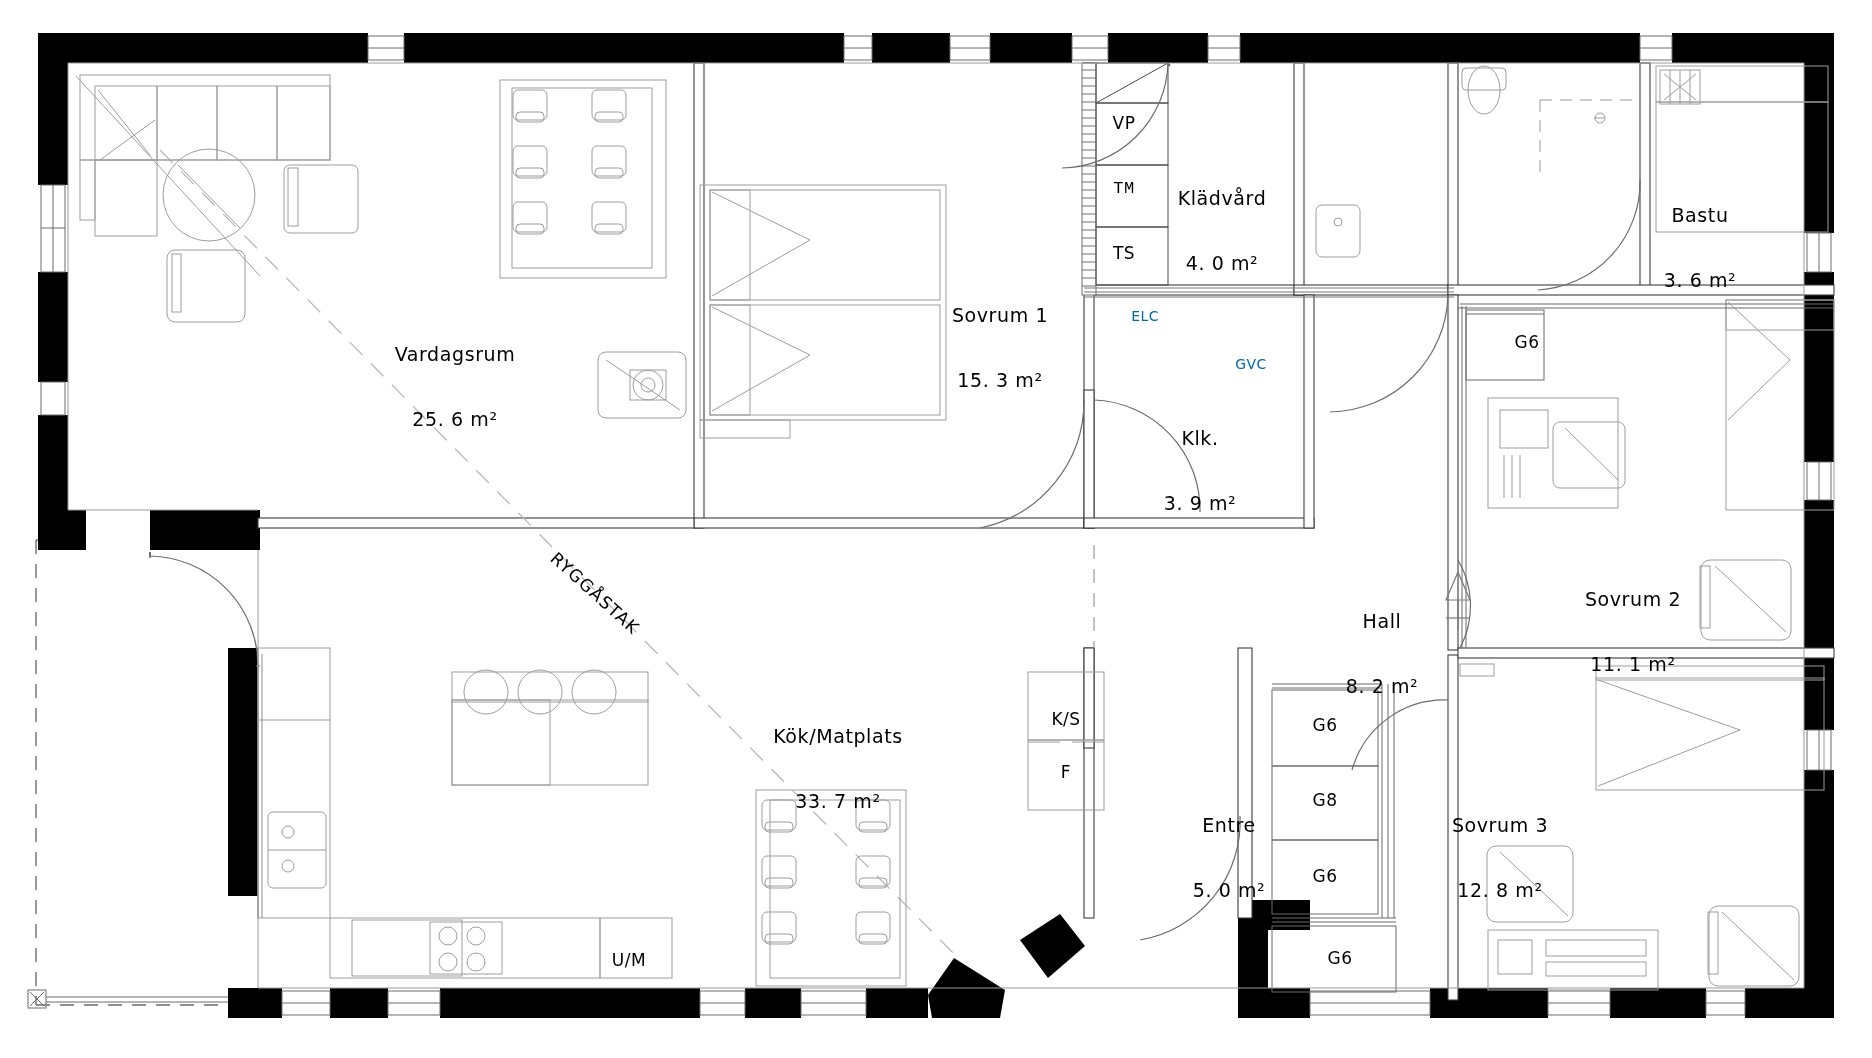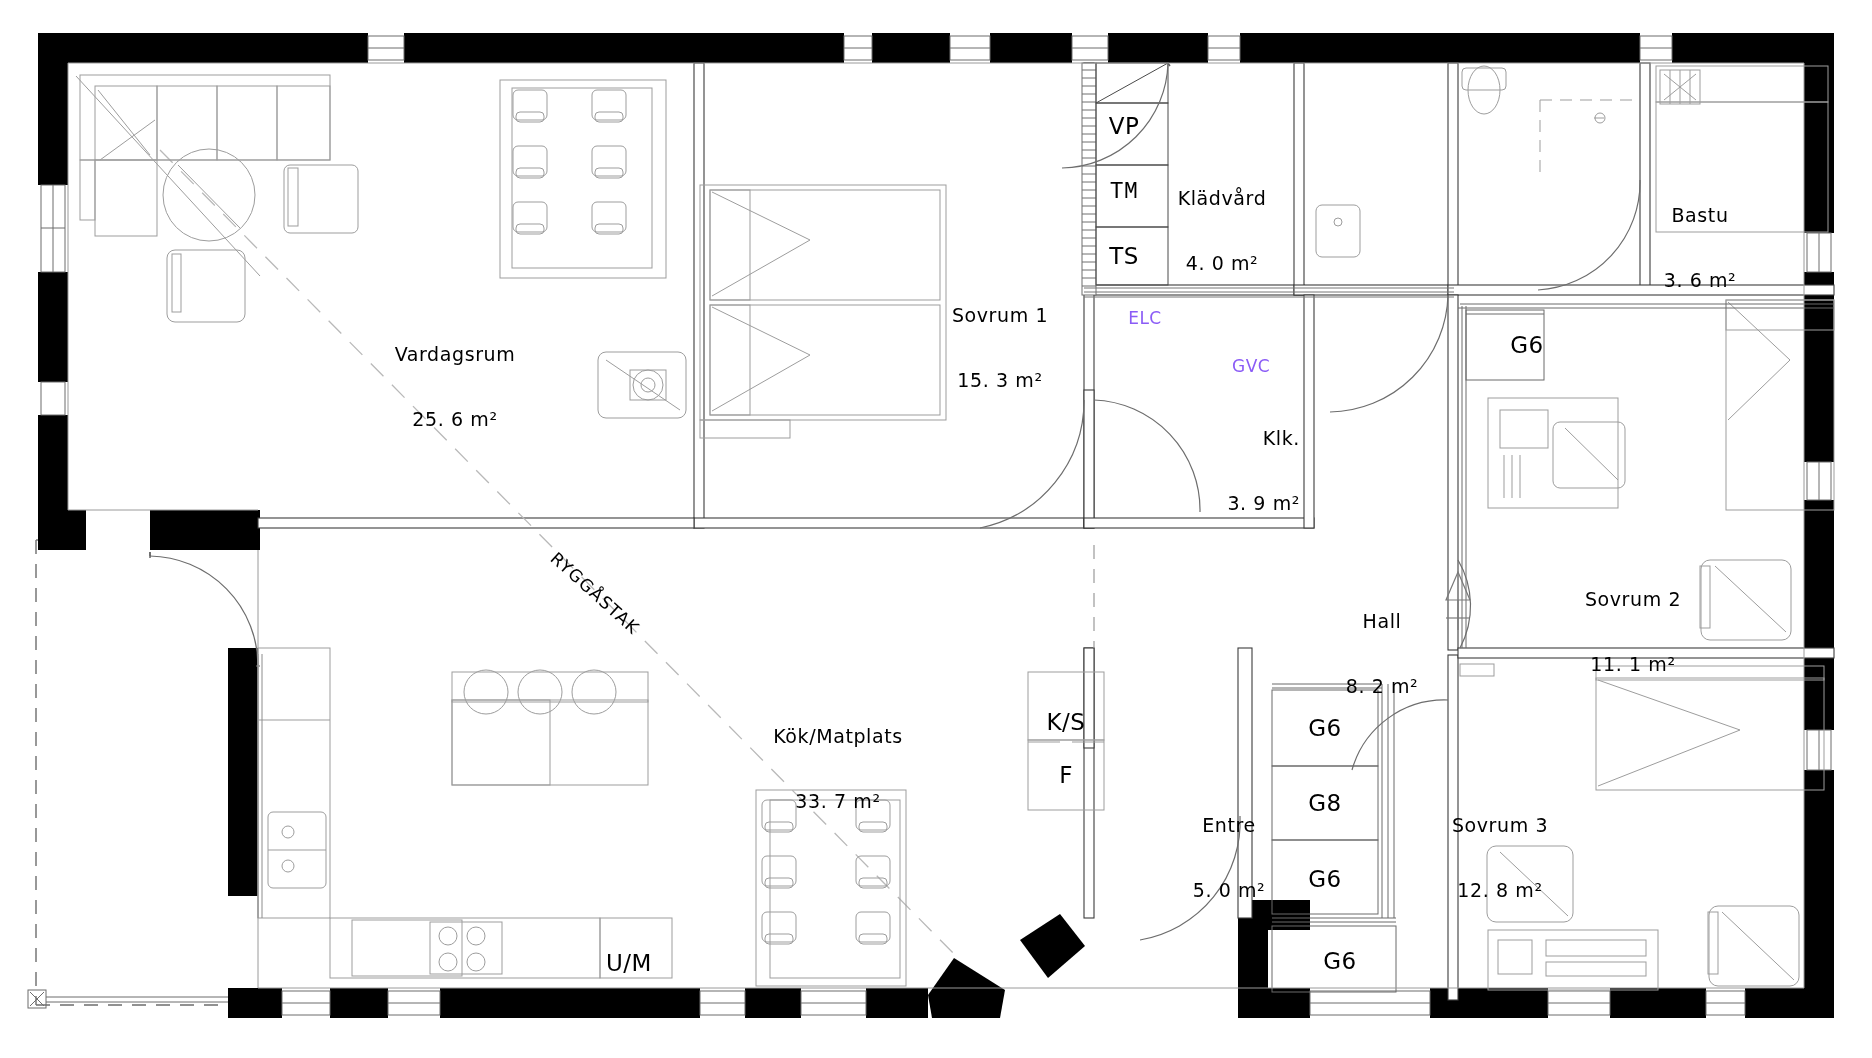--- a/index.html
+++ b/index.html
@@ -2,22 +2,22 @@
 <html><head>
 <meta charset="utf-8">
 <style>
   html,body{margin:0;padding:0;background:#ffffff;}
   body{font-family:"DejaVu Sans","Liberation Sans",sans-serif;}
   #plan{position:relative;width:1872px;height:1058px;background:#ffffff;overflow:hidden;}
   svg{position:absolute;left:0;top:0;}
   .lbl{position:absolute;text-align:center;color:#000;line-height:1.28;white-space:pre;}
   .room-name{font-size:19px;letter-spacing:0.6px;}
   .room-area{font-size:19px;letter-spacing:0.6px;}
-  .small-lbl{position:absolute;font-size:23px;letter-spacing:0.5px;color:#000;text-align:center;white-space:nowrap;}
-  .tiny-lbl{position:absolute;font-size:17px;letter-spacing:0.4px;color:#8b5cf6;text-align:center;white-space:nowrap;}
+  .small-lbl{position:absolute;font-size:17px;letter-spacing:0.5px;color:#000;text-align:center;white-space:nowrap;}
+  .tiny-lbl{position:absolute;font-size:14px;letter-spacing:0.4px;color:#0369a1;text-align:center;white-space:nowrap;}
   .ridge{position:absolute;font-size:17px;letter-spacing:1.2px;color:#000;white-space:nowrap;
          transform-origin:0 0;}
 </style>
 </head>
 <body>
 
 <div id="plan">
 
   <svg width="1872" height="1058" shape-rendering="geometricPrecision">
     <defs>
@@ -475,21 +475,21 @@
     <div class="room-name">Klädvård</div>
     <div class="room-area">4. 0 m²</div>
   </div>
 
 
   <div class="lbl" style="left:1600px;top:162px;width:200px;">
     <div class="room-name">Bastu</div>
     <div class="room-area">3. 6 m²</div>
   </div>
 
-  <div class="lbl" style="left:1100px;top:385px;width:200px;text-align:right;">
+  <div class="lbl" style="left:1100px;top:385px;width:200px;">
     <div class="room-name">Klk.</div>
     <div class="room-area">3. 9 m²</div>
   </div>
 
   <div class="lbl" style="left:1282px;top:568px;width:200px;">
     <div class="room-name">Hall</div>
     <div class="room-area">8. 2 m²</div>
   </div>
 
   <div class="lbl" style="left:1533px;top:546px;width:200px;">

